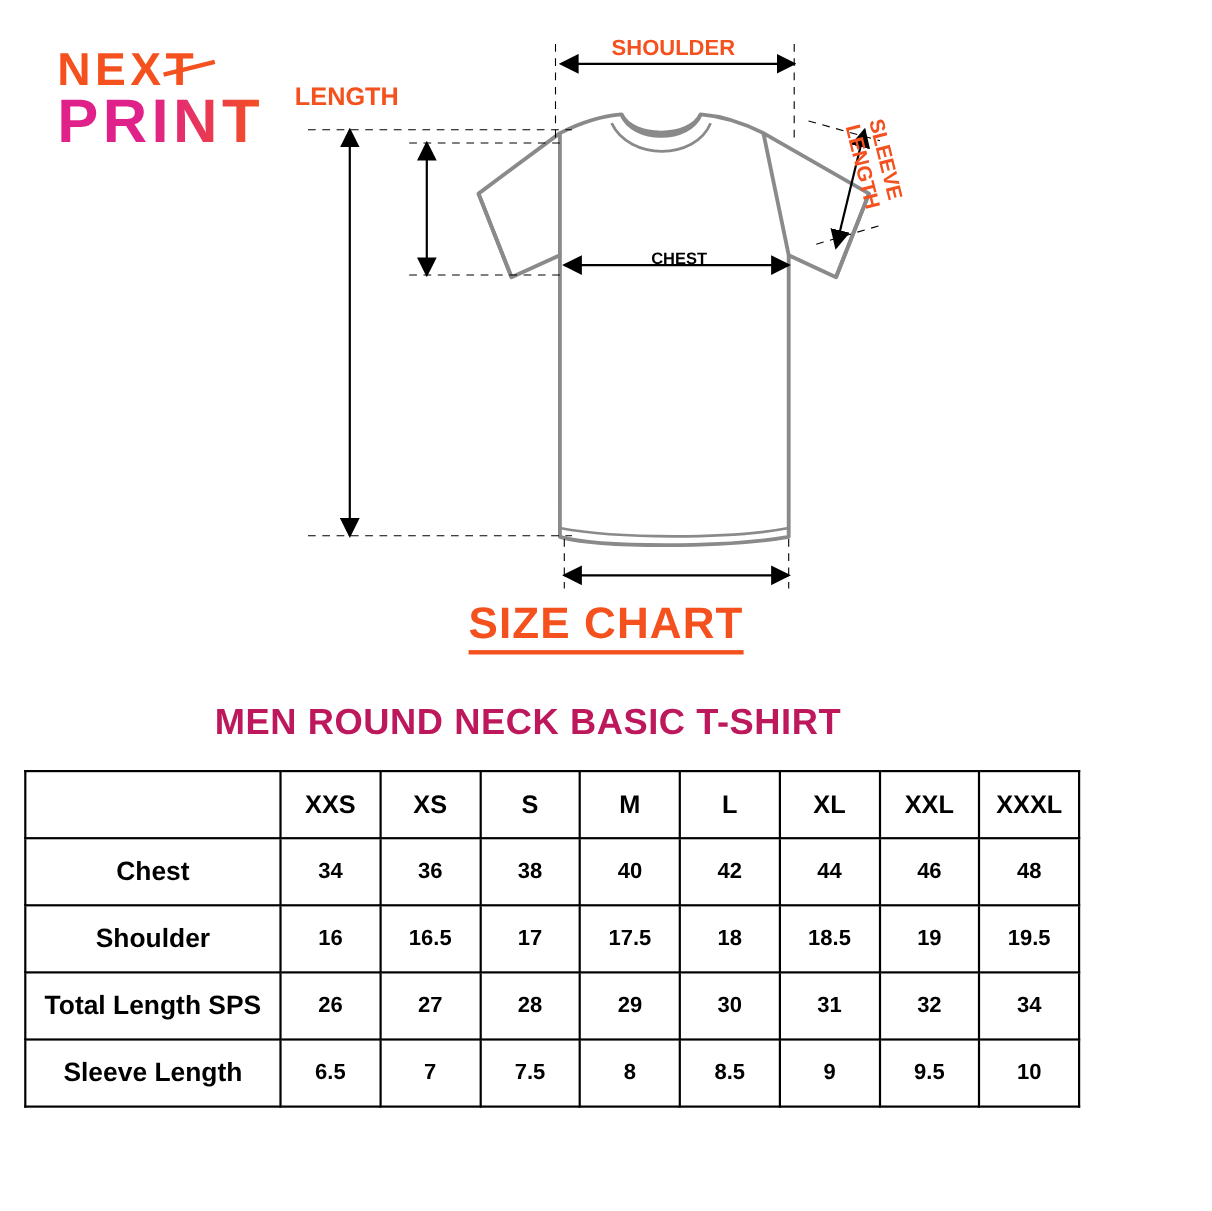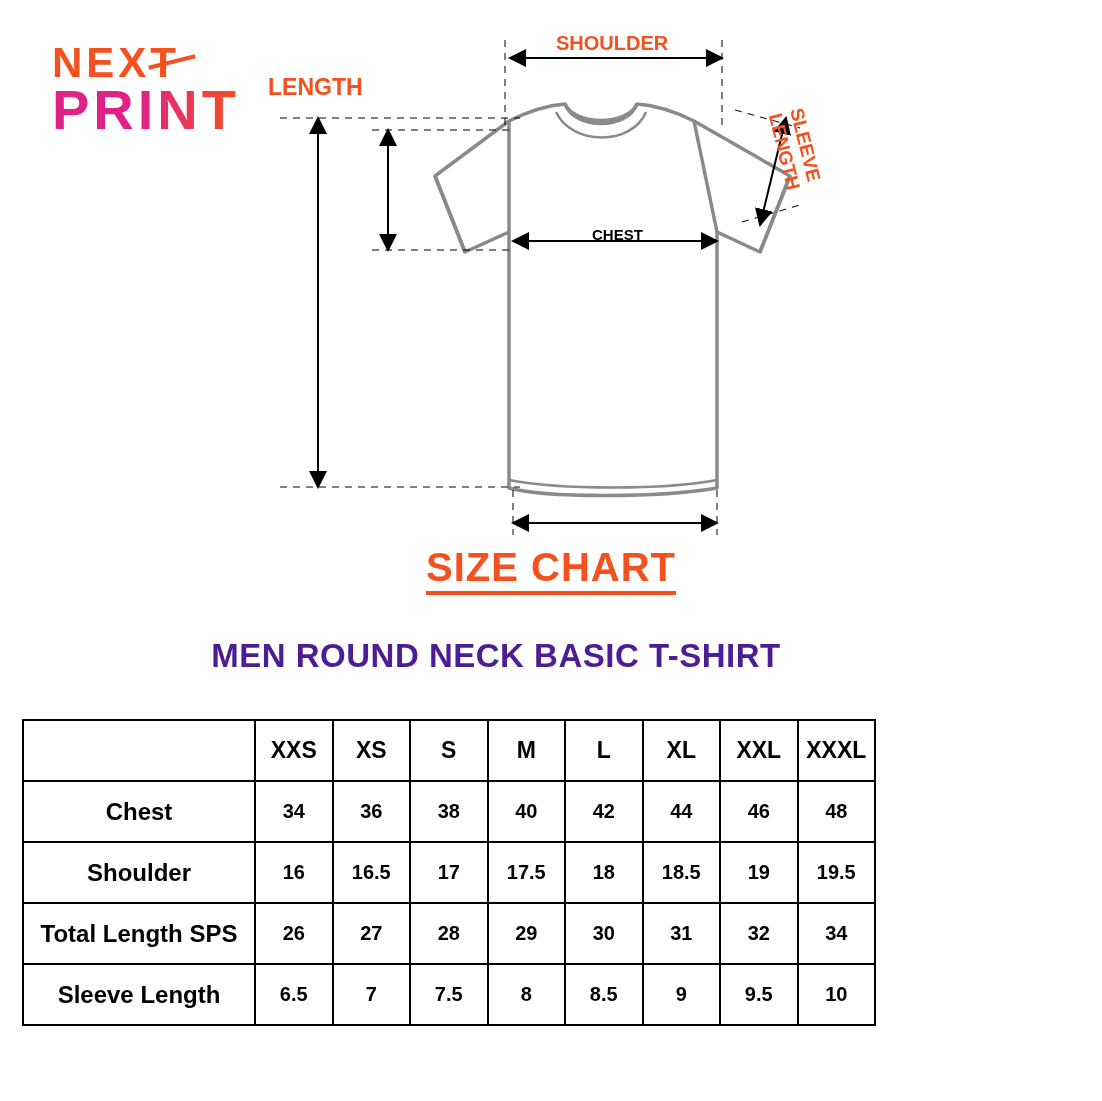--- a/index.html
+++ b/index.html
@@ -73,35 +73,35 @@
     letter-spacing: 1px;
     font-family: "Liberation Sans", sans-serif;
   }
   .size-chart-title span {
     border-bottom: 4px solid #f4511e;
     padding-bottom: 2px;
   }
   .sub-title {
     position: absolute;
     top: 637px;
-    left: 16px;
+    left: 0;
     width: 960px;
     text-align: center;
     font-size: 33px;
     font-weight: bold;
-    color: #4c1d95;
+    color: #be185d;
     letter-spacing: 0.5px;
   }
 
   
   table.size-table {
     position: absolute;
     left: 22px;
-    top: 719px;
-    width: 854px;
+    top: 700px;
+    width: 960px;
     border-collapse: collapse;
     table-layout: fixed;
   }
   table.size-table td, table.size-table th {
     border: 2px solid #000;
     text-align: center;
     font-weight: bold;
     color: #000;
     height: 61px;
     font-size: 20px;

